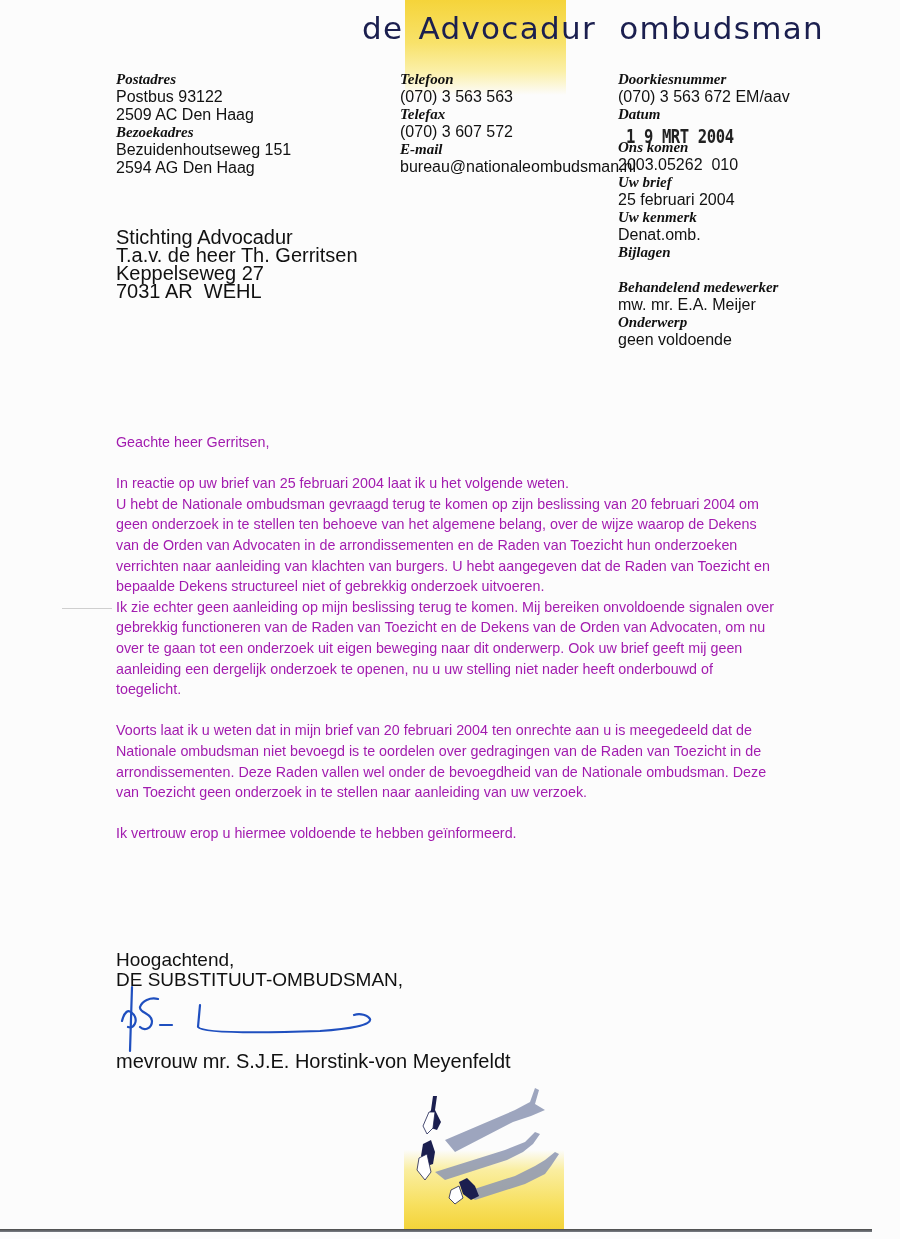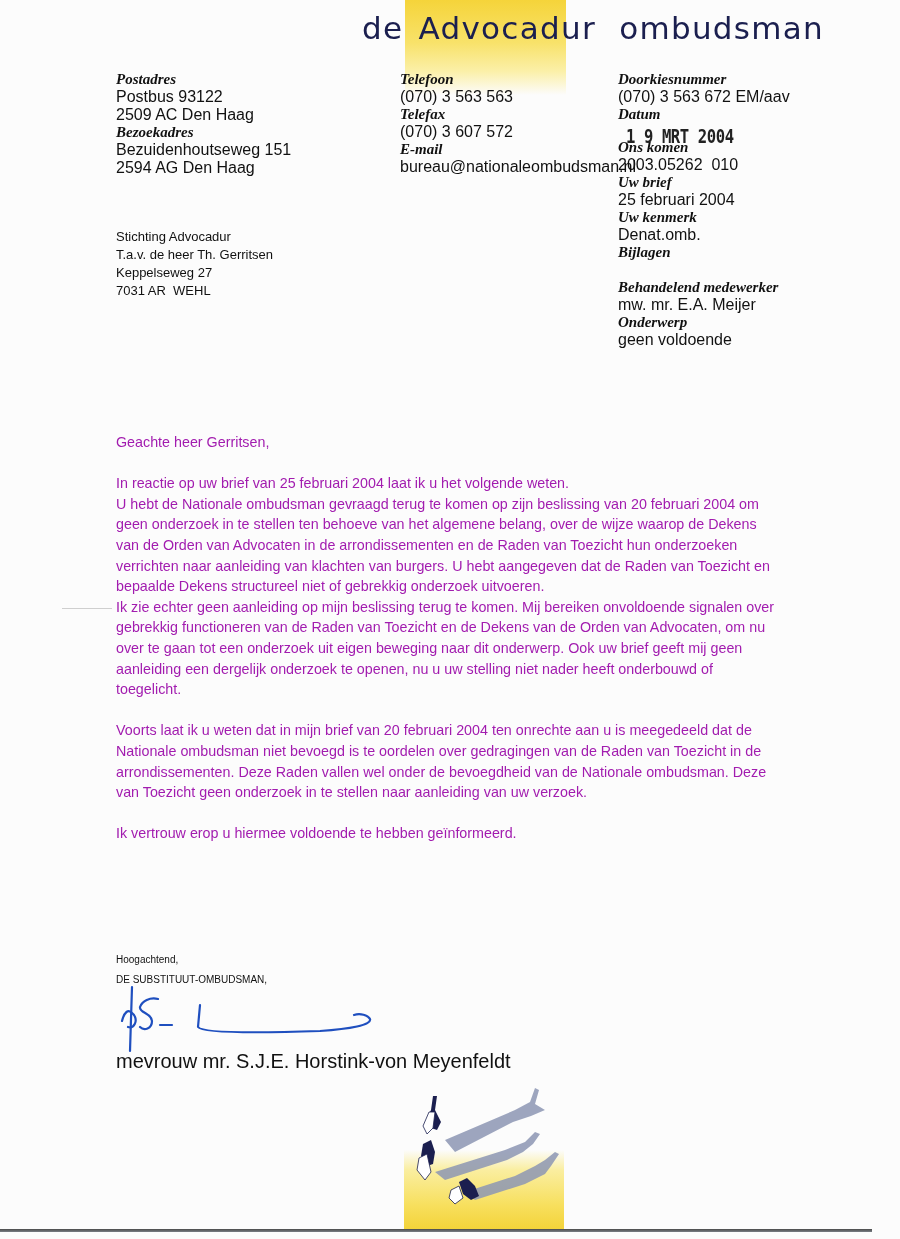--- a/index.html
+++ b/index.html
@@ -28,28 +28,28 @@
     font-family: "Liberation Serif", serif; font-style: italic; font-weight: bold;
     font-size: 15px; color: #111; line-height: 17px; height: 17px;
   }
   .val { font-size: 16px; line-height: 18px; height: 18px; color: #111; white-space: nowrap; }
   .col { position: absolute; }
   .stamp {
     font-family: "DejaVu Sans Mono", monospace; font-weight: bold; font-size: 19px;
     letter-spacing: -0.5px; transform: scaleX(0.82); transform-origin: left;
     line-height: 20px; height: 19px; color: #222; white-space: nowrap; margin-left: 8px;
   }
-  .address { left: 116px; top: 228px; font-size: 13px; line-height: 18px; }
+  .address { left: 116px; top: 228px; font-size: 20px; line-height: 18px; }
   .address div { white-space: nowrap; }
   .body-text {
     left: 116px; width: 700px; font-size: 14.3px; line-height: 20.6px; color: #a21caf;
   }
   .body-text p { margin: 0; }
   .gap { height: 20.6px; }
-  .closing { left: 116px; top: 950px; font-size: 10px; line-height: 20px; }
+  .closing { left: 116px; top: 950px; font-size: 19px; line-height: 20px; }
   .sig-name { left: 116px; top: 1050px; font-size: 20px; }
   .bottom-line {
     left: 0; top: 1229px; width: 872px; height: 3px;
     background: linear-gradient(to bottom, #4a4a4a, #7a7f86);
   }
   .faint-rule { left: 62px; top: 608px; width: 50px; height: 1px; background: #cfcfcf; }
 </style>
 </head>
 <body>
 

